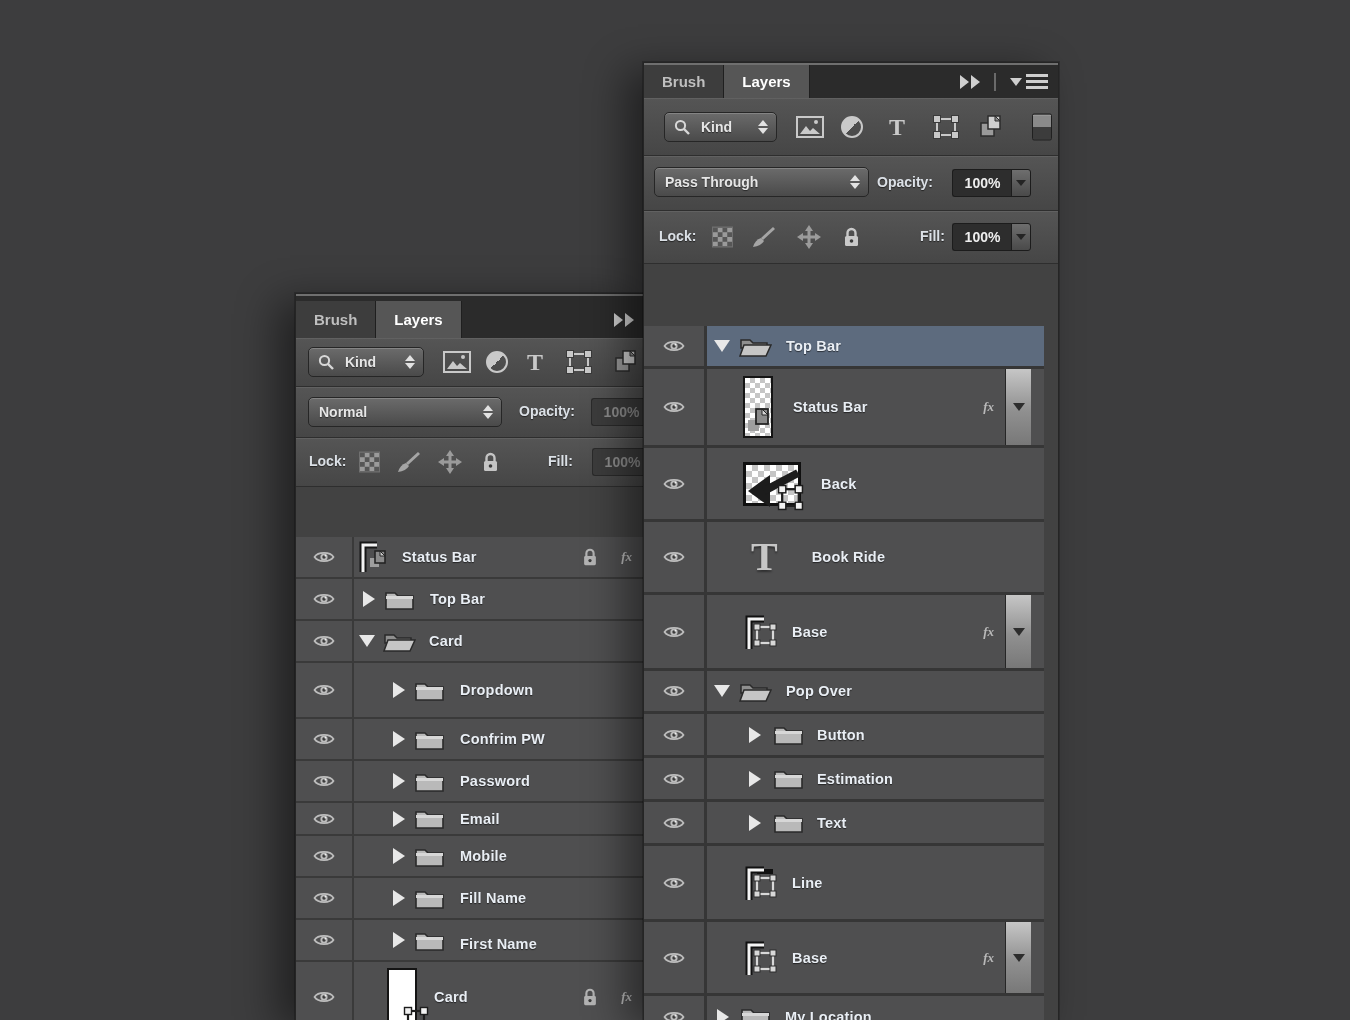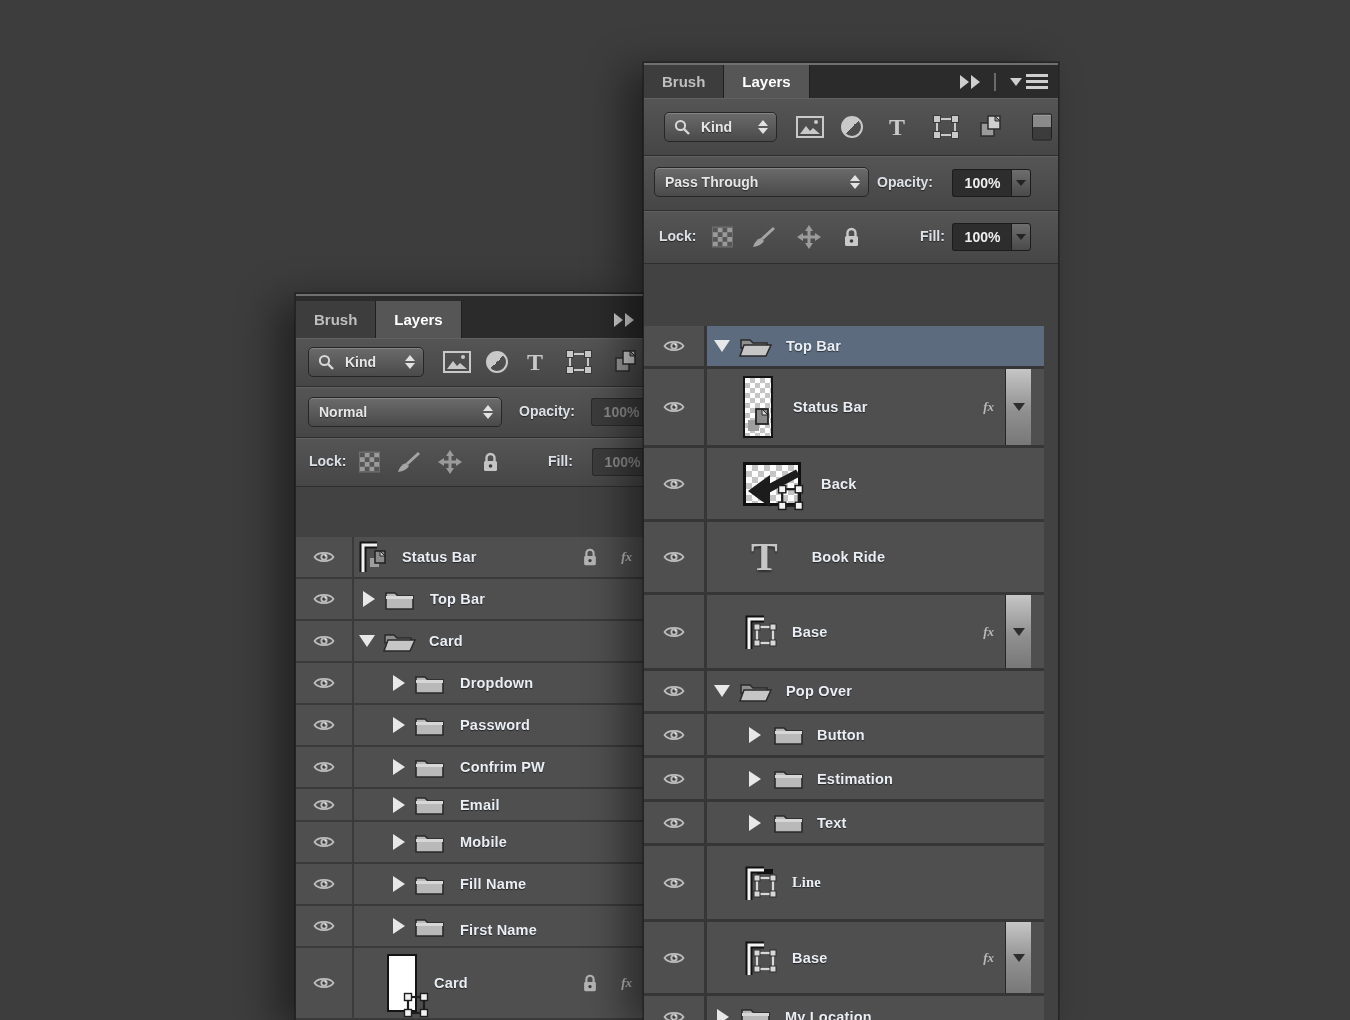--- a/index.html
+++ b/index.html
@@ -280,38 +280,59 @@
           <span class="thumb" style="margin-left:8px;">
             <svg width="34" height="23" viewBox="0 0 34 23">
                 <path d="M2 5 h9 l3 3 h14 v5 H2 z" fill="#8f8f8f" stroke="#2a2a2a" stroke-width="1.5"></path>
                 <path d="M5 10 h27 l-5 11 H1 z" fill="#c6c6c6" stroke="#2a2a2a" stroke-width="1.5"></path>
               </svg>
           </span>
           <span class="lname" style="margin-left:12px;">Card</span>
         </div>
       </div>
 
+      <div class="row" style="height:56px;">
+        <div class="eyecell">
+          <svg width="22" height="16" viewBox="0 0 22 16">
+              <path d="M1.5 8 C5 2.6 17 2.6 20.5 8 C17 13.4 5 13.4 1.5 8 Z" fill="none" stroke="#bdbdbd" stroke-width="1.7"></path>
+              <circle cx="11" cy="8" r="3.6" fill="#bdbdbd"></circle>
+              <circle cx="11" cy="8" r="1.7" fill="#3c3c3c"></circle>
+              <circle cx="12.4" cy="6.7" r="0.9" fill="#f0f0f0"></circle>
+            </svg>
+        </div>
+        <div class="rowbody">
+          <span class="tri r" style="margin-left:39px;"></span>
+          <span class="thumb" style="margin-left:9px;">
+            <svg width="31" height="23" viewBox="0 0 31 23">
+                <path d="M2 5 h9 l3 3 h15 v13 H2 z" fill="#b9b9b9" stroke="#2a2a2a" stroke-width="1.6"></path>
+                <path d="M2 8 h27 v3 H2 z" fill="#d7d7d7"></path>
+              </svg>
+          </span>
+          <span class="lname" style="margin-left:15px;">Dropdown</span>
+        </div>
+      </div>
+
       <div class="row" style="height:42px;">
         <div class="eyecell">
           <svg width="22" height="16" viewBox="0 0 22 16">
               <path d="M1.5 8 C5 2.6 17 2.6 20.5 8 C17 13.4 5 13.4 1.5 8 Z" fill="none" stroke="#bdbdbd" stroke-width="1.7"></path>
               <circle cx="11" cy="8" r="3.6" fill="#bdbdbd"></circle>
               <circle cx="11" cy="8" r="1.7" fill="#3c3c3c"></circle>
               <circle cx="12.4" cy="6.7" r="0.9" fill="#f0f0f0"></circle>
             </svg>
         </div>
         <div class="rowbody">
           <span class="tri r" style="margin-left:39px;"></span>
           <span class="thumb" style="margin-left:9px;">
             <svg width="31" height="23" viewBox="0 0 31 23">
                 <path d="M2 5 h9 l3 3 h15 v13 H2 z" fill="#b9b9b9" stroke="#2a2a2a" stroke-width="1.6"></path>
                 <path d="M2 8 h27 v3 H2 z" fill="#d7d7d7"></path>
               </svg>
           </span>
-          <span class="lname" style="margin-left:15px;">Dropdown</span>
+          <span class="lname" style="margin-left:15px;">Confrim PW</span>
         </div>
       </div>
 
       <div class="row" style="height:42px;">
         <div class="eyecell">
           <svg width="22" height="16" viewBox="0 0 22 16">
               <path d="M1.5 8 C5 2.6 17 2.6 20.5 8 C17 13.4 5 13.4 1.5 8 Z" fill="none" stroke="#bdbdbd" stroke-width="1.7"></path>
               <circle cx="11" cy="8" r="3.6" fill="#bdbdbd"></circle>
               <circle cx="11" cy="8" r="1.7" fill="#3c3c3c"></circle>
               <circle cx="12.4" cy="6.7" r="0.9" fill="#f0f0f0"></circle>
@@ -319,41 +340,20 @@
         </div>
         <div class="rowbody">
           <span class="tri r" style="margin-left:39px;"></span>
           <span class="thumb" style="margin-left:9px;">
             <svg width="31" height="23" viewBox="0 0 31 23">
                 <path d="M2 5 h9 l3 3 h15 v13 H2 z" fill="#b9b9b9" stroke="#2a2a2a" stroke-width="1.6"></path>
                 <path d="M2 8 h27 v3 H2 z" fill="#d7d7d7"></path>
               </svg>
           </span>
           <span class="lname" style="margin-left:15px;">Password</span>
-        </div>
-      </div>
-
-      <div class="row" style="height:42px;">
-        <div class="eyecell">
-          <svg width="22" height="16" viewBox="0 0 22 16">
-              <path d="M1.5 8 C5 2.6 17 2.6 20.5 8 C17 13.4 5 13.4 1.5 8 Z" fill="none" stroke="#bdbdbd" stroke-width="1.7"></path>
-              <circle cx="11" cy="8" r="3.6" fill="#bdbdbd"></circle>
-              <circle cx="11" cy="8" r="1.7" fill="#3c3c3c"></circle>
-              <circle cx="12.4" cy="6.7" r="0.9" fill="#f0f0f0"></circle>
-            </svg>
-        </div>
-        <div class="rowbody">
-          <span class="tri r" style="margin-left:39px;"></span>
-          <span class="thumb" style="margin-left:9px;">
-            <svg width="31" height="23" viewBox="0 0 31 23">
-                <path d="M2 5 h9 l3 3 h15 v13 H2 z" fill="#b9b9b9" stroke="#2a2a2a" stroke-width="1.6"></path>
-                <path d="M2 8 h27 v3 H2 z" fill="#d7d7d7"></path>
-              </svg>
-          </span>
-          <span class="lname" style="margin-left:15px;">Confrim PW</span>
         </div>
       </div>
 
       <div class="row" style="height:33px;">
         <div class="eyecell">
           <svg width="22" height="16" viewBox="0 0 22 16">
               <path d="M1.5 8 C5 2.6 17 2.6 20.5 8 C17 13.4 5 13.4 1.5 8 Z" fill="none" stroke="#bdbdbd" stroke-width="1.7"></path>
               <circle cx="11" cy="8" r="3.6" fill="#bdbdbd"></circle>
               <circle cx="11" cy="8" r="1.7" fill="#3c3c3c"></circle>
               <circle cx="12.4" cy="6.7" r="0.9" fill="#f0f0f0"></circle>
@@ -815,21 +815,21 @@
                 <path d="M5 35 V5 H20" fill="none" stroke="#f4f4f4" stroke-width="3"></path>
                 <rect x="13" y="13" width="16" height="16" fill="none" stroke="#d8d8d8" stroke-width="2.2"></rect>
                 <g fill="#d8d8d8" stroke="#2c2c2c" stroke-width="1">
                   <rect x="10" y="10" width="6" height="6"></rect>
                   <rect x="26" y="10" width="6" height="6"></rect>
                   <rect x="10" y="26" width="6" height="6"></rect>
                   <rect x="26" y="26" width="6" height="6"></rect>
                 </g>
               </svg>
           </span>
-          <span class="lname" style="margin-left:12px;font-family:Liberation Serif, serif;">Line</span>
+          <span class="lname" style="margin-left:12px;">Line</span>
         </div>
       </div>
 
       <div class="row" style="height:74px;">
         <div class="eyecell">
           <svg width="22" height="16" viewBox="0 0 22 16">
               <path d="M1.5 8 C5 2.6 17 2.6 20.5 8 C17 13.4 5 13.4 1.5 8 Z" fill="none" stroke="#bdbdbd" stroke-width="1.7"></path>
               <circle cx="11" cy="8" r="3.6" fill="#bdbdbd"></circle>
               <circle cx="11" cy="8" r="1.7" fill="#3c3c3c"></circle>
               <circle cx="12.4" cy="6.7" r="0.9" fill="#f0f0f0"></circle>

